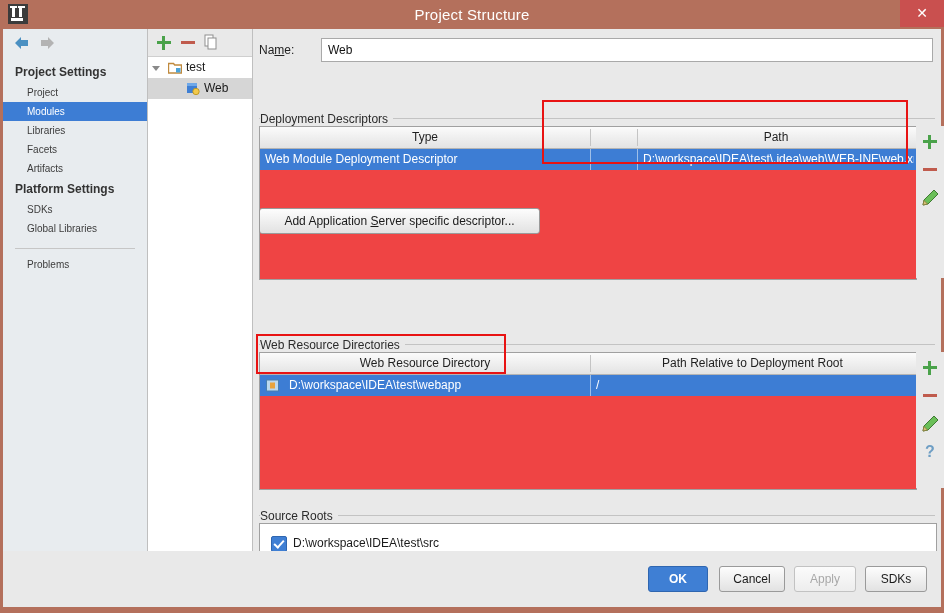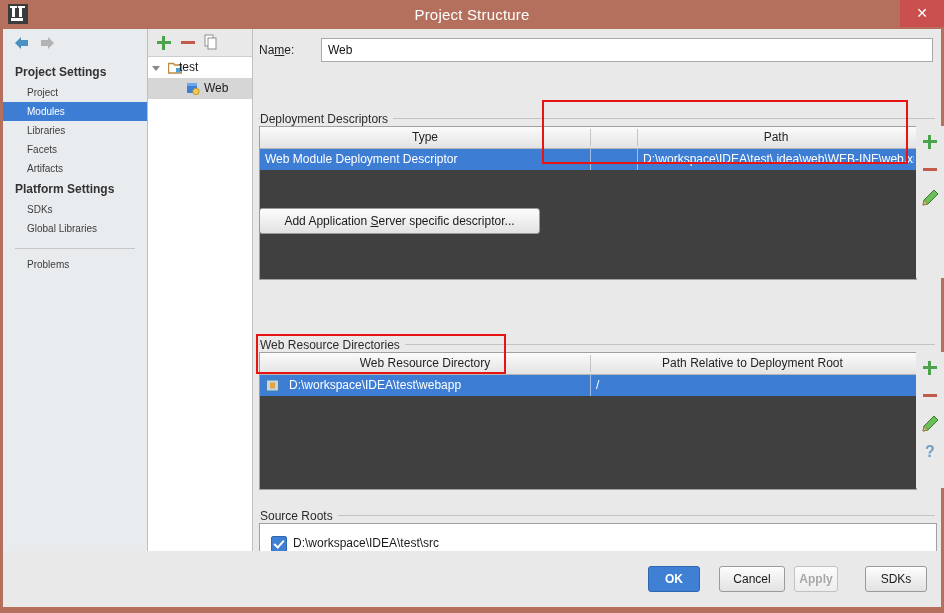--- a/index.html
+++ b/index.html
@@ -114,21 +114,21 @@
   .section-title{
     position:absolute;font-size:12px;color:#2b2b2b;background:#e9e9e9;
     padding-right:5px;z-index:3;
   }
   .section-line{
     position:absolute;height:1px;background:#c3c3c3;
   }
 
   
   .tableshell{
-    position:absolute;background:#404040;border:1px solid #a0a0a0;
+    position:absolute;background:#ef4444;border:1px solid #a0a0a0;
   }
   .thead{
     position:absolute;left:0;top:0;height:21px;width:100%;
     background:linear-gradient(#fbfbfb,#e3e3e3);
     border-bottom:1px solid #b4b4b4;
   }
   .th{
     position:absolute;top:0;height:21px;line-height:21px;
     text-align:center;font-size:12px;color:#1f1f1f;
     overflow:hidden;white-space:nowrap;
@@ -271,21 +271,21 @@
         </div>
       </div>
 
       <div style="position:absolute;left:0;top:28px;width:104px;">
         <div class="tree-row">
           <div class="tri open"></div>
           <svg class="ico" style="left:20px;top:4px;" width="14" height="13" viewBox="0 0 14 13">
             <path d="M0.5 2.5 h5 l1.2 1.5 h6.8 v8 h-13 z" fill="none" stroke="#c08a3e" stroke-width="1.4"></path>
             <rect x="8" y="7" width="4.5" height="4.5" fill="#4aa3d9"></rect>
           </svg>
-          <span class="tree-label" style="left:31px;">test</span>
+          <span class="tree-label" style="left:38px;">test</span>
         </div>
         <div class="tree-row selected">
           <svg class="ico" style="left:38px;top:4px;" width="14" height="13" viewBox="0 0 14 13">
             <rect x="1" y="1" width="10" height="10" fill="#3f7fd4"></rect>
             <rect x="1" y="1" width="10" height="3" fill="#6fa8e8"></rect>
             <circle cx="10" cy="9.5" r="3.2" fill="#f2c94c" stroke="#b88f14" stroke-width="0.8"></circle>
           </svg>
           <span class="tree-label" style="left:56px;">Web</span>
         </div>
       </div>
@@ -381,23 +381,23 @@
       <div class="srcbox" style="left:6px;top:494px;width:676px;height:40px;">
         <div class="src-row" style="top:0;margin-top:8px;">
           <div class="chk"></div>
           <span class="src-label">D:\workspace\IDEA\test\src</span>
         </div>
       </div>
 
     </div>
 
     <div class="footer">
-      <button class="btn primary" style="left:645px;width:52px;">OK</button>
+      <button class="btn primary" style="left:645px;width:60px;">OK</button>
       <button class="btn" style="left:716px;width:66px;">Cancel</button>
-      <button class="btn disabled" style="left:791px;width:44px;font-weight:bold;">Apply</button>
+      <button class="btn disabled" style="left:791px;width:62px;">Apply</button>
       <button class="btn" style="left:862px;width:62px;">SDKs</button>
     </div>
 
   </div>
 
   <div class="redbox" style="left:542px;top:100px;width:362px;height:60px;"></div>
   <div class="redbox" style="left:256px;top:334px;width:246px;height:36px;"></div>
 
 </div>
 

